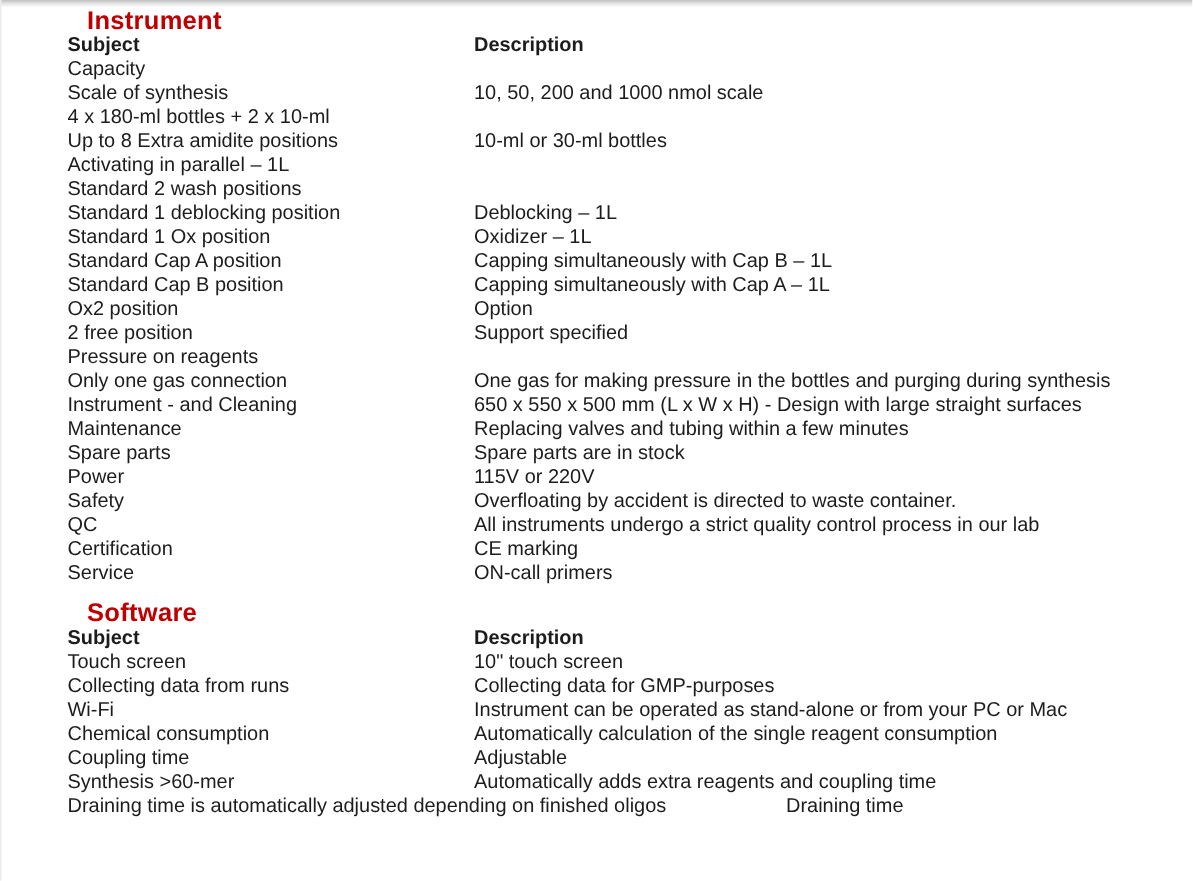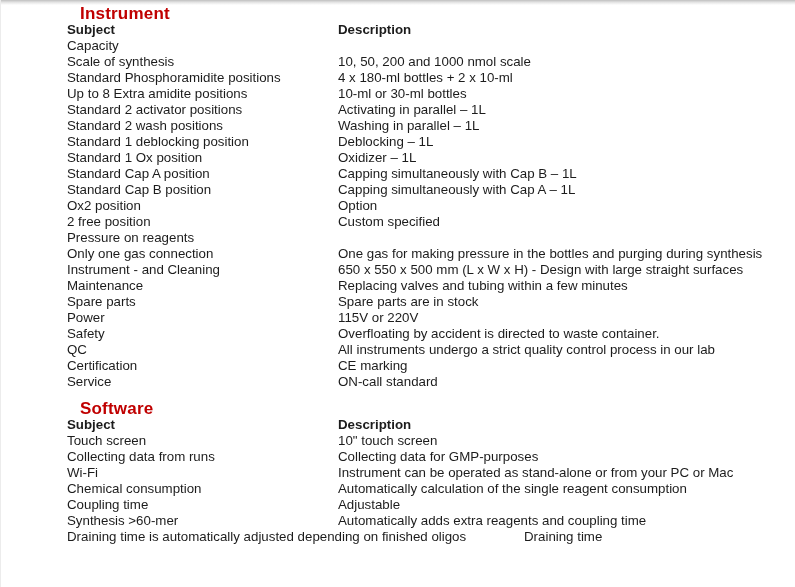--- a/index.html
+++ b/index.html
@@ -24,21 +24,20 @@
   .left-edge {
     position: absolute;
     left: 0;
     top: 0;
     width: 1px;
     height: 587px;
     background: #ececec;
   }
   .content {
     padding: 0 0 0 45px;
-    margin-left: 22px;
   }
   .section-title {
     font-size: 17px;
     line-height: 17px;
     font-weight: 700;
     margin: 0 0 0 13px;
     padding: 0;
     color: var(--accent-red, #c00000);
     letter-spacing: 0.2px;
   }
@@ -80,34 +79,31 @@
       </div>
       <div class="table-body">
           <div class="row">
             <span class="cell subject">Capacity</span>
           </div>
           <div class="row">
             <span class="cell subject">Scale of synthesis</span>
             <span class="cell desc">10, 50, 200 and 1000 nmol scale</span>
           </div>
           <div class="row">
-            <span class="cell subject">Standard Phosphoramidite positions</span>
             <span class="cell desc">4 x 180-ml bottles + 2 x 10-ml</span>
           </div>
           <div class="row">
             <span class="cell subject">Up to 8 Extra amidite positions</span>
             <span class="cell desc">10-ml or 30-ml bottles</span>
           </div>
           <div class="row">
-            <span class="cell subject">Standard 2 activator positions</span>
             <span class="cell desc">Activating in parallel – 1L</span>
           </div>
           <div class="row">
             <span class="cell subject">Standard 2 wash positions</span>
-            <span class="cell desc">Washing in parallel – 1L</span>
           </div>
           <div class="row">
             <span class="cell subject">Standard 1 deblocking position</span>
             <span class="cell desc">Deblocking – 1L</span>
           </div>
           <div class="row">
             <span class="cell subject">Standard 1 Ox position</span>
             <span class="cell desc">Oxidizer – 1L</span>
           </div>
           <div class="row">
@@ -117,21 +113,21 @@
           <div class="row">
             <span class="cell subject">Standard Cap B position</span>
             <span class="cell desc">Capping simultaneously with Cap A – 1L</span>
           </div>
           <div class="row">
             <span class="cell subject">Ox2 position</span>
             <span class="cell desc">Option</span>
           </div>
           <div class="row">
             <span class="cell subject">2 free position</span>
-            <span class="cell desc">Custom specified</span>
+            <span class="cell desc">Support specified</span>
           </div>
           <div class="row">
             <span class="cell subject">Pressure on reagents</span>
           </div>
           <div class="row">
             <span class="cell subject">Only one gas connection</span>
             <span class="cell desc">One gas for making pressure in the bottles and purging during synthesis</span>
           </div>
           <div class="row">
             <span class="cell subject">Instrument - and Cleaning</span>
@@ -156,21 +152,21 @@
           <div class="row">
             <span class="cell subject">QC</span>
             <span class="cell desc">All instruments undergo a strict quality control process in our lab</span>
           </div>
           <div class="row">
             <span class="cell subject">Certification</span>
             <span class="cell desc">CE marking</span>
           </div>
           <div class="row">
             <span class="cell subject">Service</span>
-            <span class="cell desc">ON-call standard</span>
+            <span class="cell desc">ON-call primers</span>
           </div>
         </div>
     </div>
   </section>
 
   <section class="spec-section second">
     <h1 class="section-title">Software</h1>
     <div class="spec-table">
       <div class="row header-row">
         <span class="cell subject">Subject</span>

